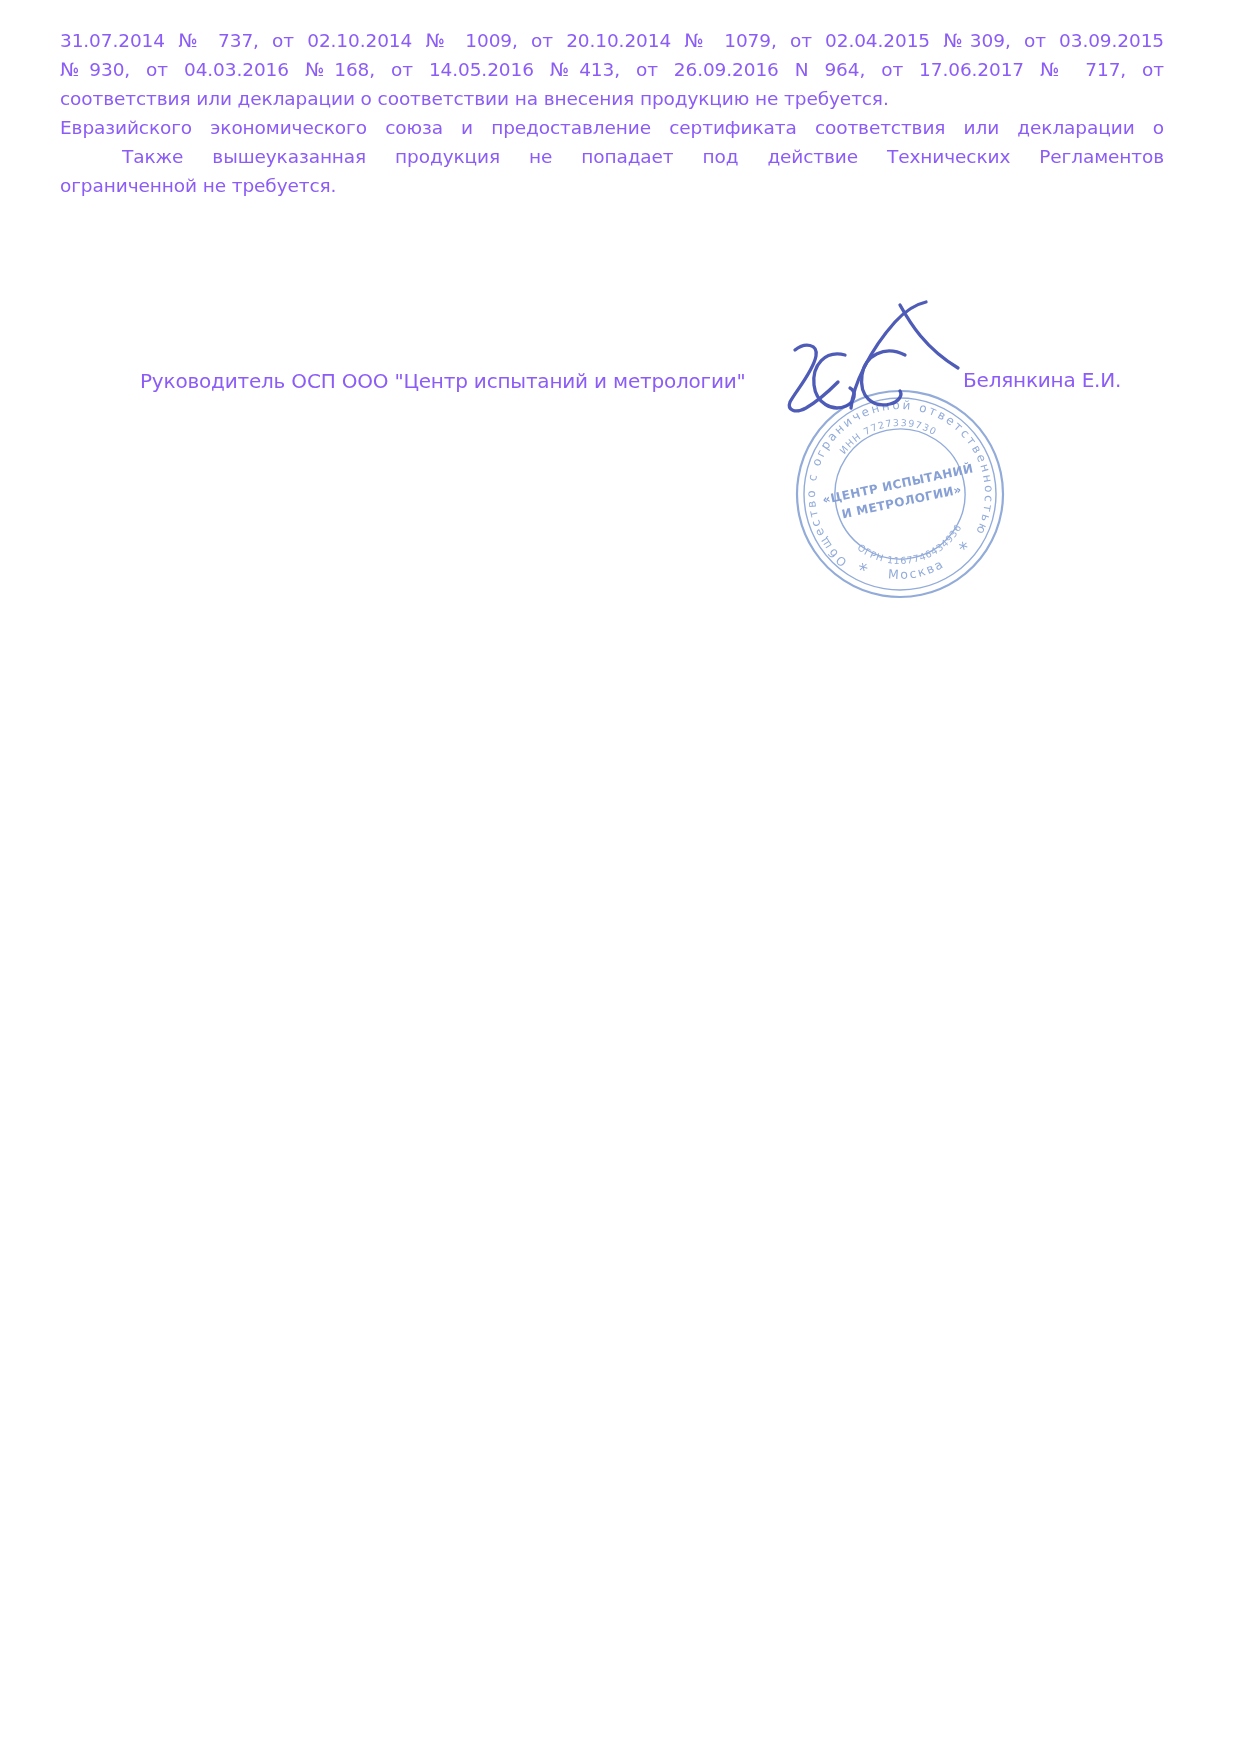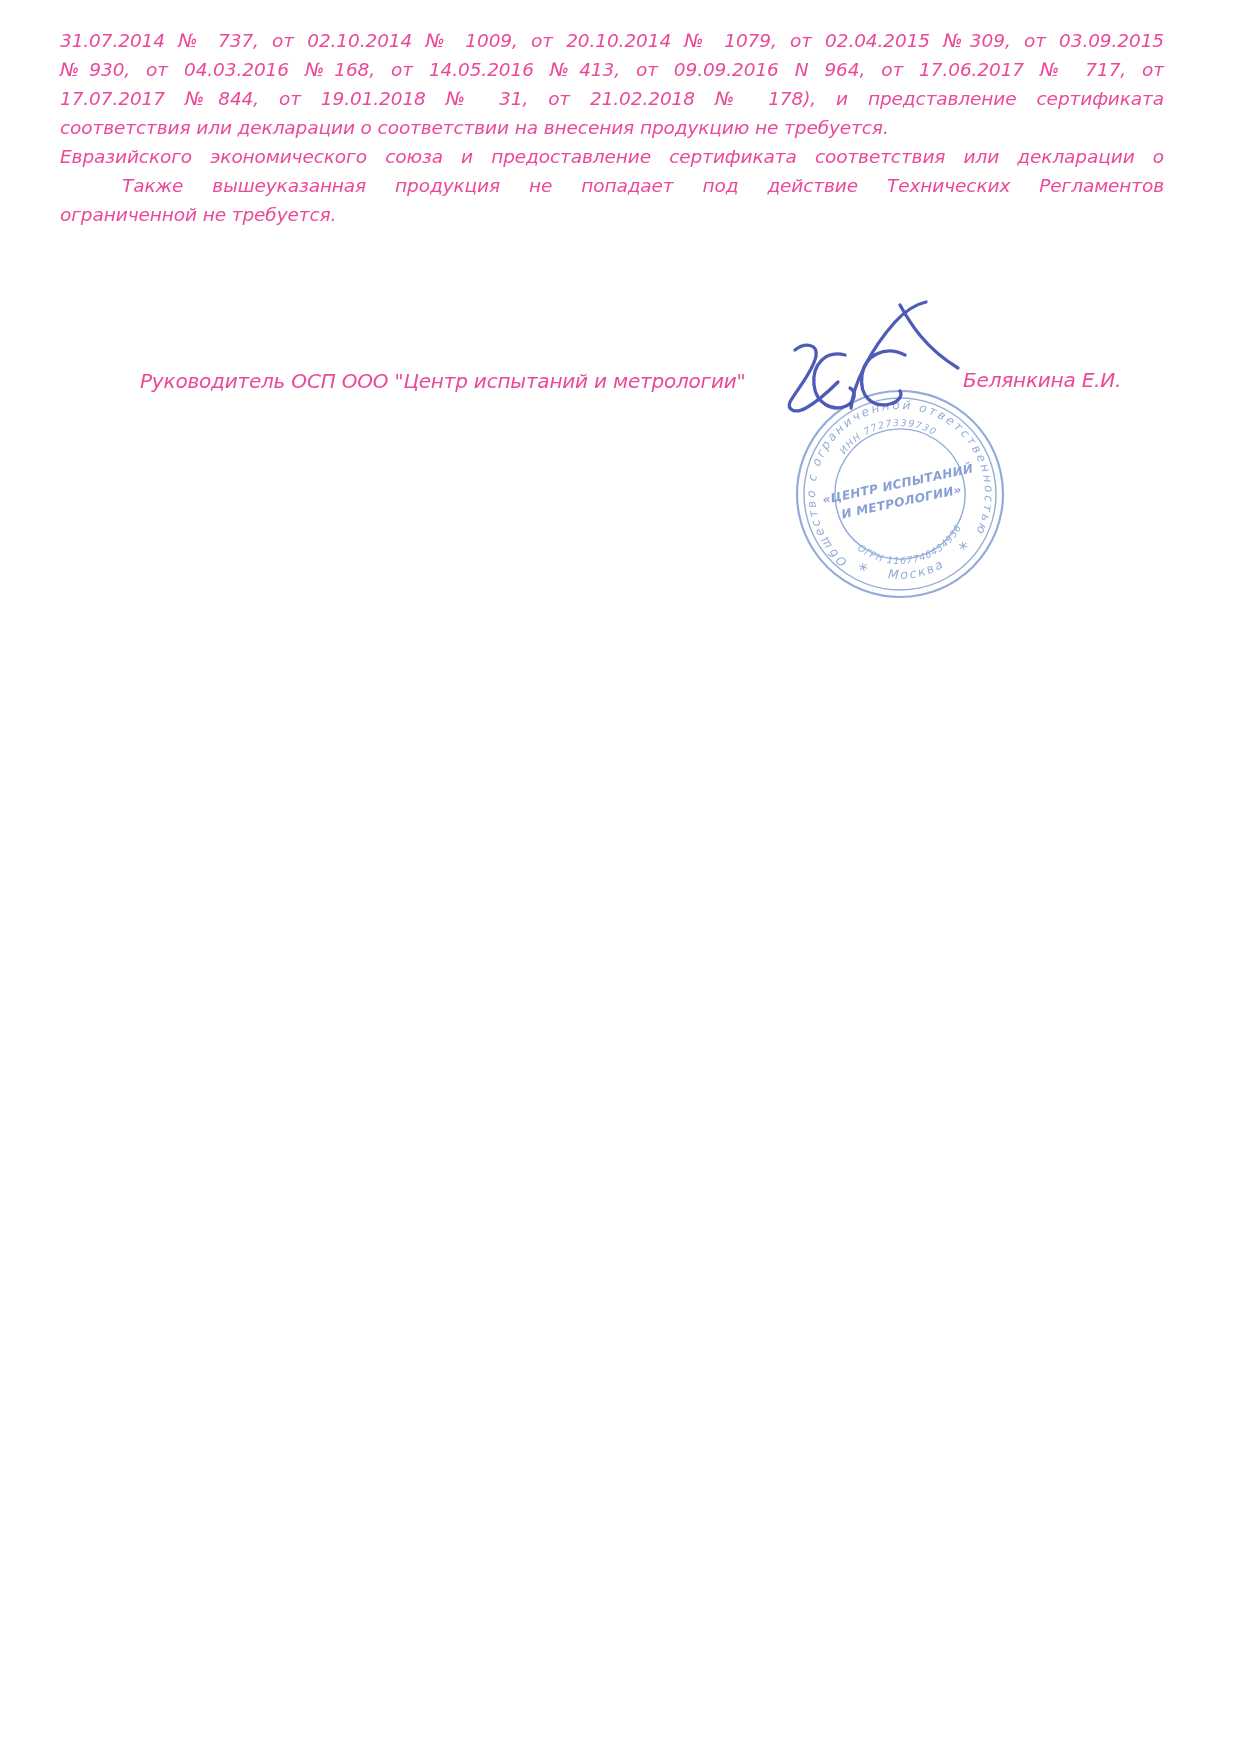--- a/index.html
+++ b/index.html
@@ -2,23 +2,22 @@
 <html><head>
 <meta charset="utf-8">
 <style>
   html,body{margin:0;padding:0;background:#e8e8e8;}
   .page{
     position:relative;
     width:1240px;height:1754px;
     background:#ffffff;
     margin:0 auto;
     font-family:"DejaVu Sans", sans-serif;
-    color:#ec4899;
+    color:#8b5cf6;
     overflow:hidden;
-    font-style:italic;
   }
   .body-text{
     position:absolute;
     left:60px; top:26px;
     width:1104px;
     font-size:18.5px;
     line-height:29px;
     letter-spacing:-0.1px;
   }
   .tline{ text-align:justify; text-align-last:justify; height:29px; }
@@ -46,22 +45,21 @@
   }
 </style>
 </head>
 <body>
 
 <div class="page">
 
   <div class="body-text">
     <div>
       <div class="tline">31.07.2014 № 737, от 02.10.2014 № 1009, от 20.10.2014 № 1079, от 02.04.2015 №309, от 03.09.2015</div>
-      <div class="tline">№930, от 04.03.2016 №168, от 14.05.2016 №413, от 09.09.2016 N 964, от 17.06.2017 № 717, от</div>
-      <div class="tline">17.07.2017 №844, от 19.01.2018 № 31, от 21.02.2018 № 178), и представление сертификата</div>
+      <div class="tline">№930, от 04.03.2016 №168, от 14.05.2016 №413, от 26.09.2016 N 964, от 17.06.2017 № 717, от</div>
       <div class="tlast">соответствия или декларации о соответствии на внесения продукцию не требуется.</div>
     </div>
     <div>
       <div class="tline">Евразийского экономического союза и предоставление сертификата соответствия или декларации о</div>
       <div class="tline ind">Также вышеуказанная продукция не попадает под действие Технических Регламентов</div>
       <div class="tlast">ограниченной не требуется.</div>
     </div>
   </div>
 
   <div class="sig-title">Руководитель ОСП ООО "Центр испытаний и метрологии"</div>

